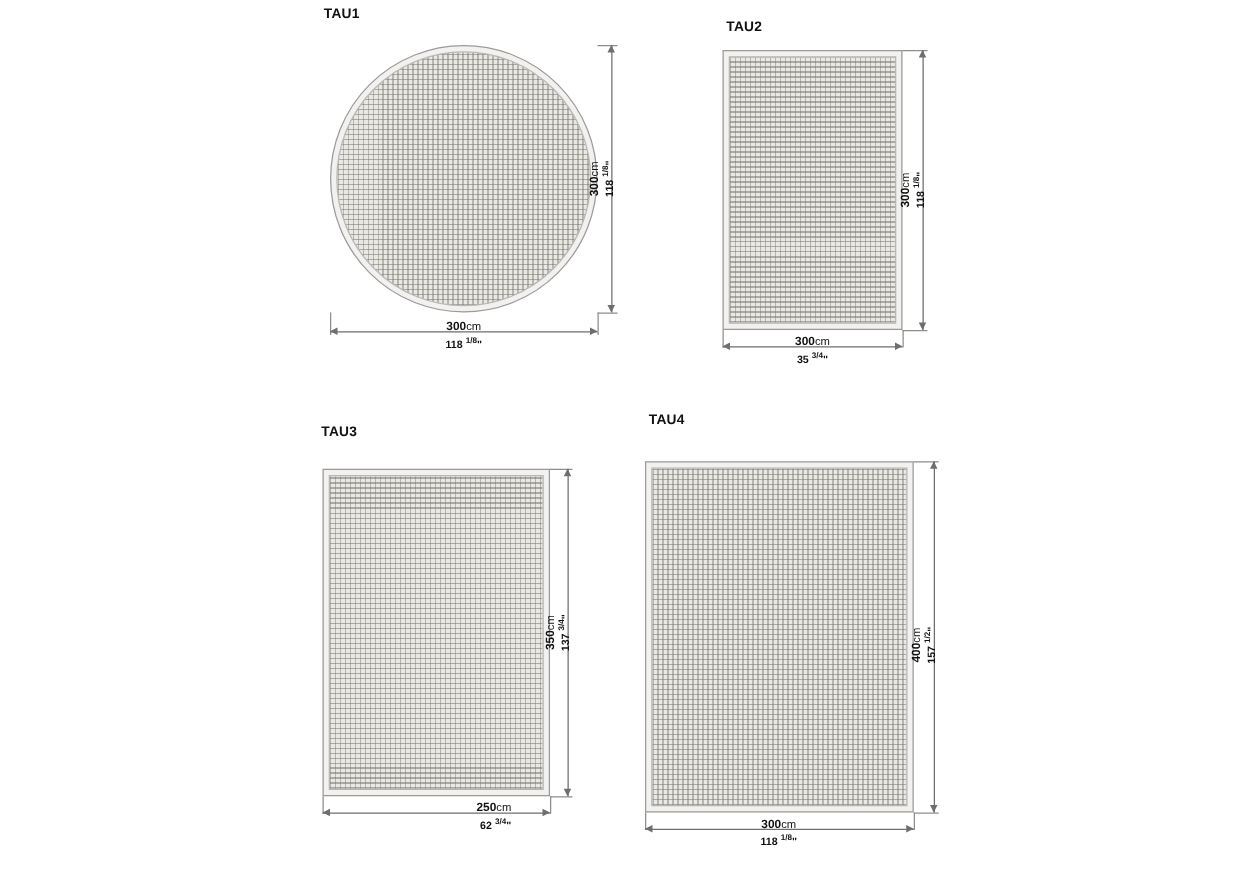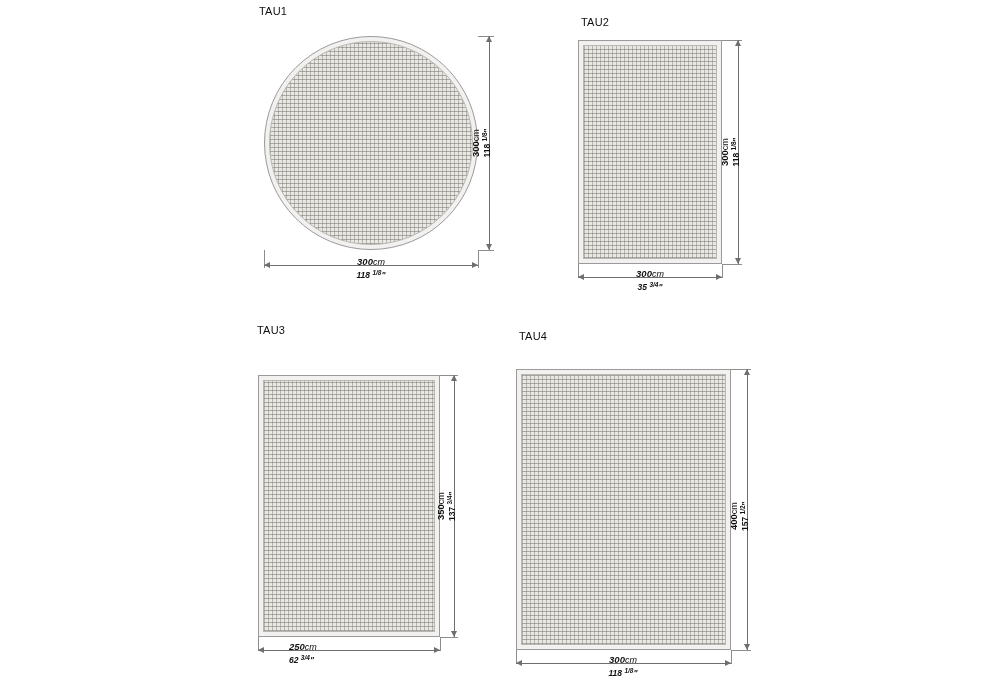--- a/index.html
+++ b/index.html
@@ -20,21 +20,21 @@
     left: 0; top: 0;
     width: 1000px;
     height: 700px;
   }
   .item {
     position: absolute;
   }
   .item-label {
     position: absolute;
     font-size: 11px;
-    font-weight: normal;
+    font-weight: bold;
     letter-spacing: 0.2px;
     color: #111;
     white-space: nowrap;
   }
   
   .rug {
     position: absolute;
     box-sizing: border-box;
     border: 1px solid #9a9a9a;
     background-color: #f2f1ef;
@@ -114,21 +114,20 @@
   .imperial sup {
     font-size: 6.5px;
     font-weight: bold;
     vertical-align: top;
     line-height: 1;
   }
   .stack-h {
     position: absolute;
     text-align: center;
     white-space: nowrap;
-    font-style: italic;
   }
   .stack-v {
     position: absolute;
     white-space: nowrap;
     transform-origin: 0 0;
     transform: rotate(-90deg);
     text-align: center;
   }
   .row-line { display: block; }
 </style>
@@ -199,21 +198,21 @@
     <div class="arrow right" style="left:716px; top:274px;"></div>
     <div class="stack-h" style="left: 590px; top: 268px; width: 120px; text-align: center;">
       <span class="metric row-line">
         <span>300</span><span class="unit">cm</span>
       </span>
       <span class="imperial row-line" style="display:block; margin-top:3px;"><span>35 </span><sup>3/4</sup><span>"</span></span>
     </div>
   </div>
 
   <div class="item">
-    <div class="item-label" style="left:257px; top:324px;text-align:center;">TAU3</div>
+    <div class="item-label" style="left:257px; top:340px;text-align:center;">TAU3</div>
 
     <div class="rug" style="left:258px; top:375px; width:182px; height:262px;">
       <div class="field"></div>
     </div>
 
     <div class="ext-h" style="left:440px; top:375px; width:18px;"></div>
     <div class="ext-h" style="left:440px; top:637px; width:18px;"></div>
     <div class="dim-line-v" style="left:454px; top:375px; height:262px;"></div>
     <div class="arrow up" style="left:451px; top:375px;"></div>
     <div class="arrow down" style="left:451px; top:631px;"></div>
@@ -224,21 +223,21 @@
     </div>
     <div class="stack-v" style="left: 447px; top: 506px; transform: rotate(-90deg) translateX(-15px);">
       <span class="imperial row-line"><span>137 </span><sup>3/4</sup><span>"</span></span>
     </div>
 
     <div class="ext-v" style="left:258px; top:637px; height:14px;"></div>
     <div class="ext-v" style="left:440px; top:637px; height:14px;"></div>
     <div class="dim-line-h" style="left:258px; top:650px; width:182px;"></div>
     <div class="arrow left" style="left:258px; top:647px;"></div>
     <div class="arrow right" style="left:434px; top:647px;"></div>
-    <div class="stack-h" style="left: 289px; top: 641px; width: 120px; text-align: left;">
+    <div class="stack-h" style="left: 289px; top: 641px; width: 120px; text-align: right;">
       <span class="metric row-line">
         <span>250</span><span class="unit">cm</span>
       </span>
       <span class="imperial row-line" style="display:block; margin-top:3px;"><span>62 </span><sup>3/4</sup><span>"</span></span>
     </div>
   </div>
 
   <div class="item">
     <div class="item-label" style="left:519px; top:330px;">TAU4</div>
 

